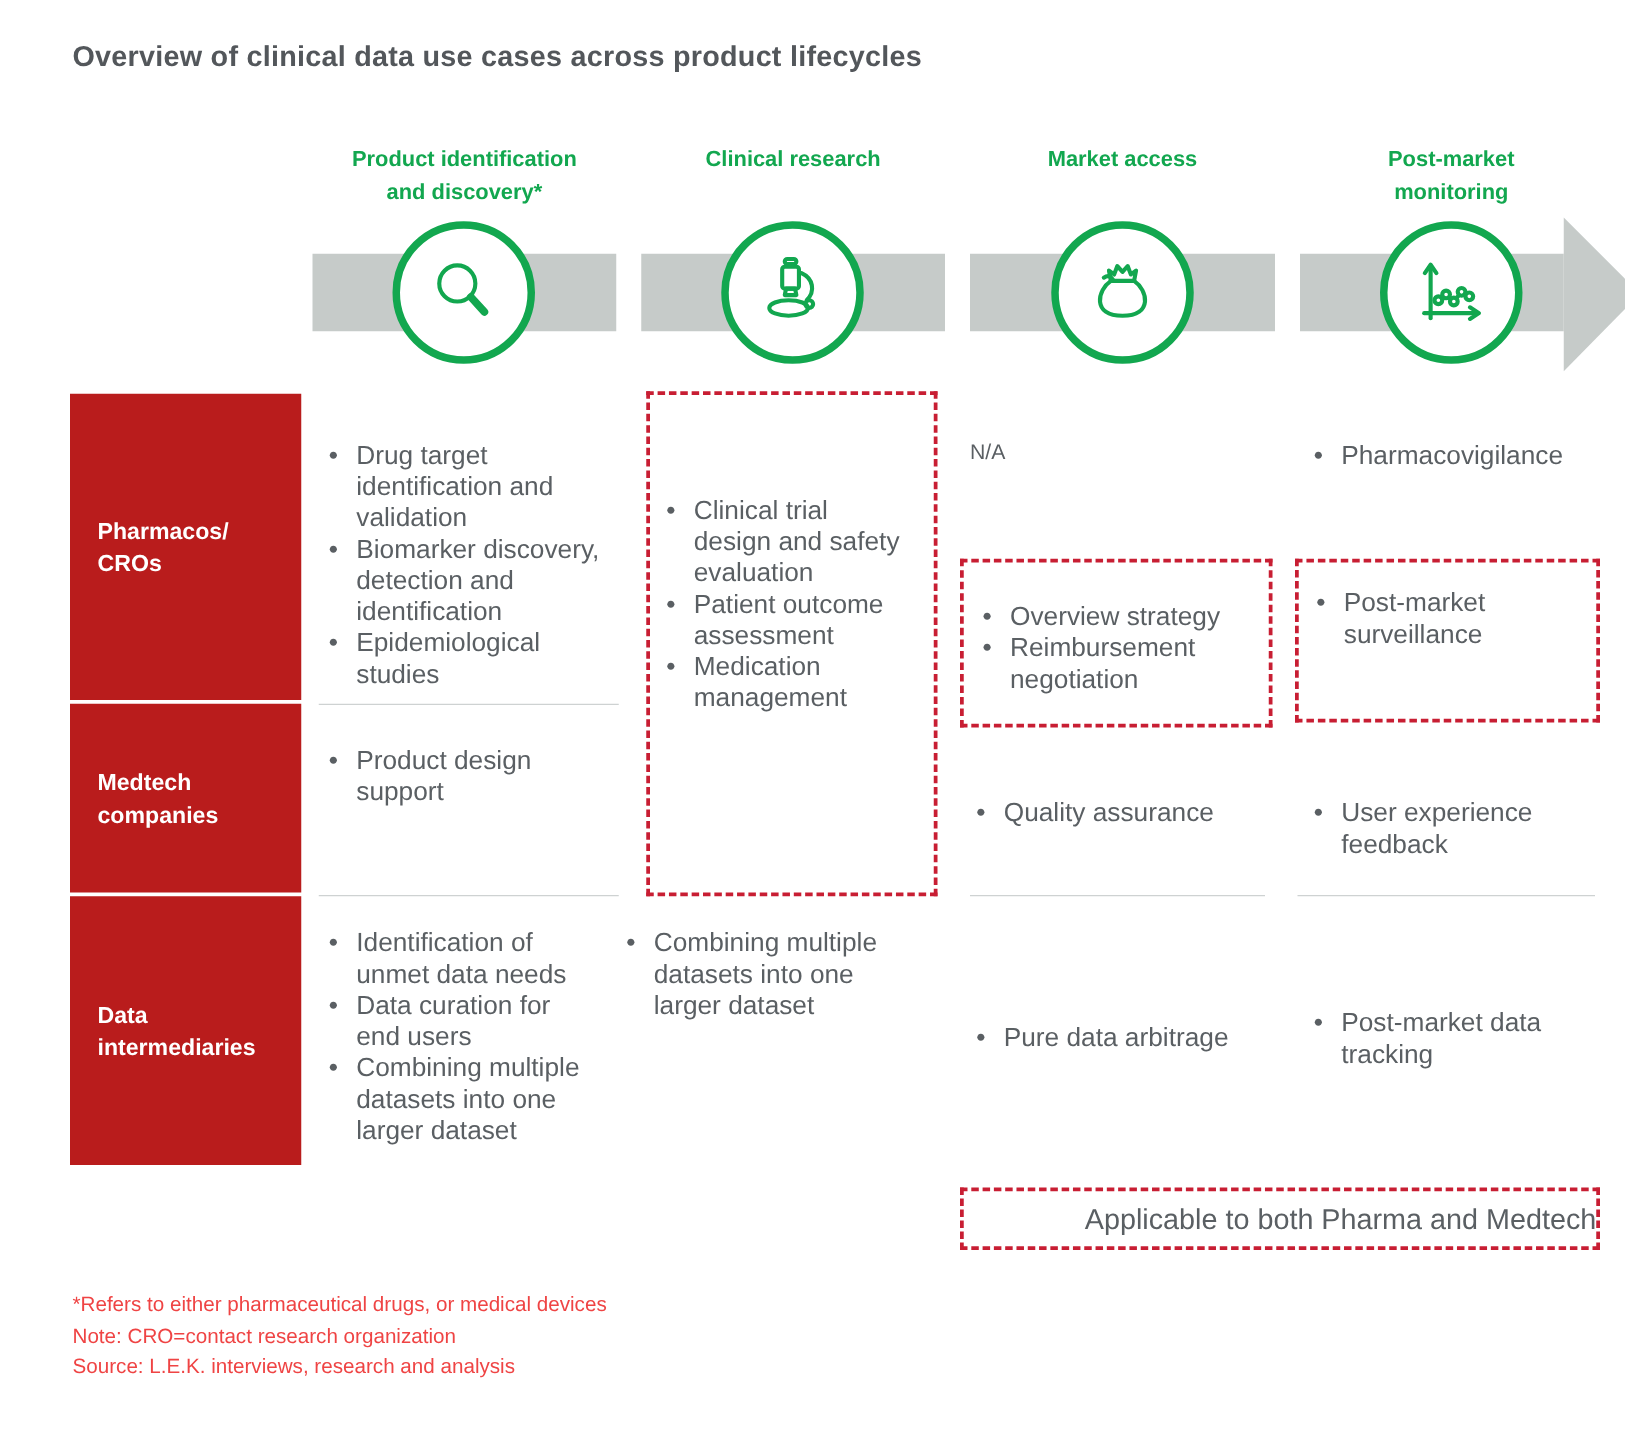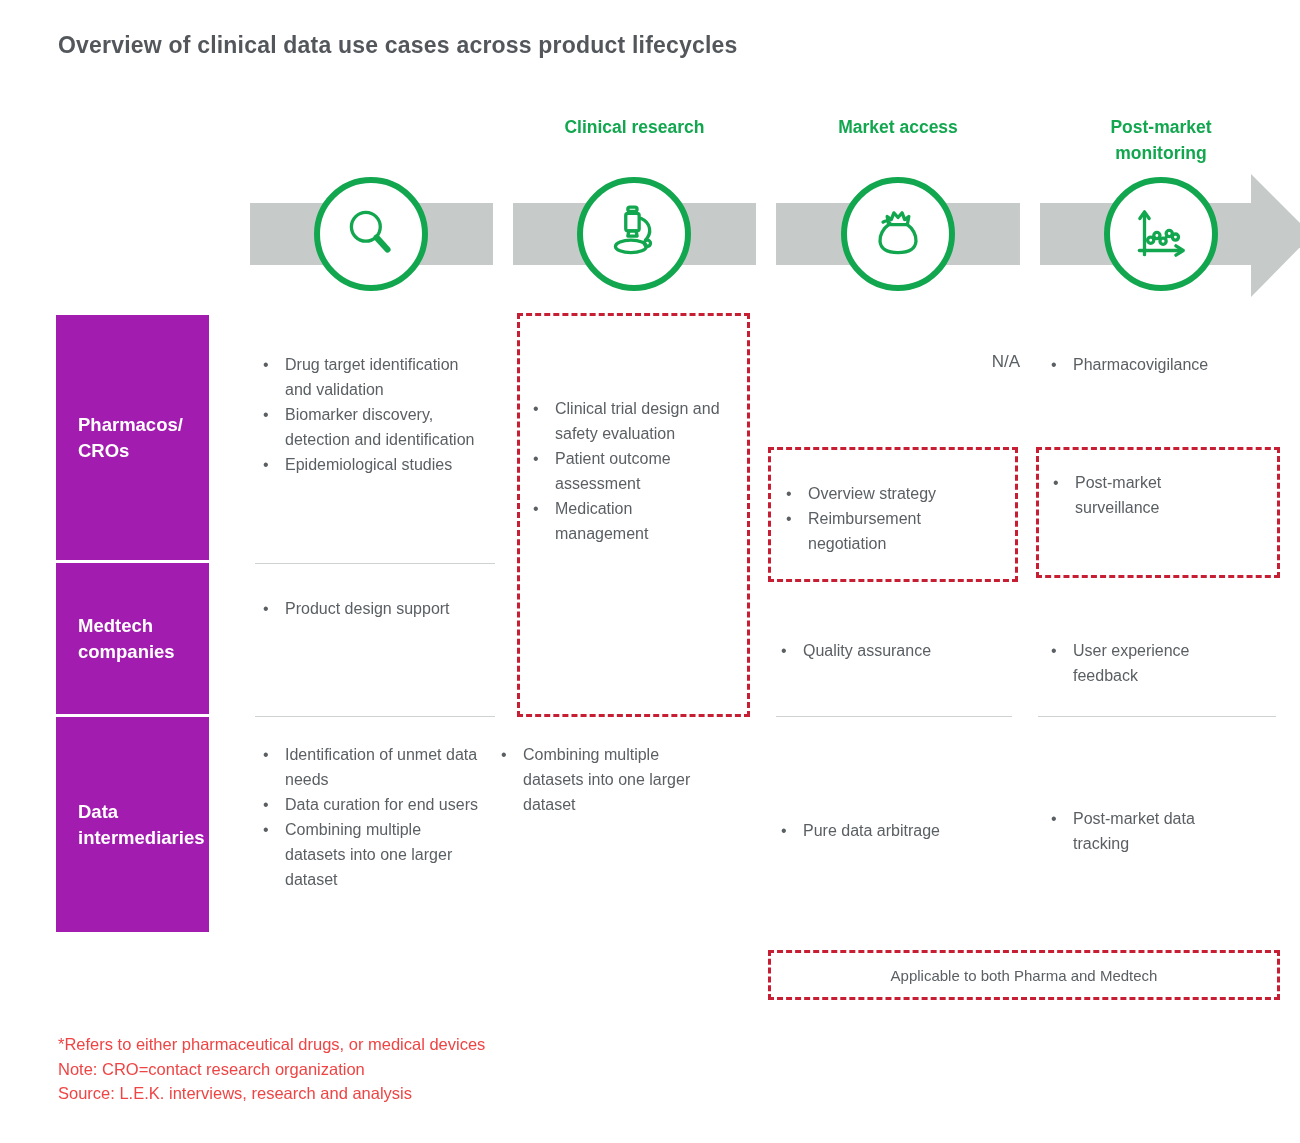--- a/index.html
+++ b/index.html
@@ -28,55 +28,57 @@
 
   .icon-circle {
     position:absolute; top:177px; width:114px; height:114px; box-sizing:border-box;
     background:#ffffff; border:6px solid #12a74f; border-radius:50%;
     display:flex; align-items:center; justify-content:center;
   }
   .icon-circle svg { width:66px; height:66px; }
   .stroke { stroke:#12a74f; fill:none; stroke-width:3.2; stroke-linecap:round; stroke-linejoin:round; }
 
   .row-label {
-    position:absolute; left:38px; width:153px; background:#a21caf;
+    position:absolute; left:38px; width:185px; background:#b91c1c;
     display:flex; align-items:center;
   }
   .row-label span {
     display:block; padding-left:22px; color:#ffffff; font-size:18.5px;
     font-weight:bold; line-height:26px; white-space:pre-line;
   }
 
   ul.bullets { position:absolute; list-style:none; margin:0; padding:0;
-    font-size:16px; line-height:25px; color:#5a5f63; }
+    font-size:21px; line-height:25px; color:#5a5f63; }
   ul.bullets li { position:relative; padding-left:27px; }
   ul.bullets li::before { content:"\2022"; position:absolute; left:5px; top:0; color:#5a5f63; }
 
   .divider { position:absolute; height:1px; background:#ced2d2; }
 
   .red-box { position:absolute; border:3px dashed #c81e33; box-sizing:border-box; }
 
-  .na-cell { position:absolute; font-size:17px; color:#5a5f63; text-align:right; }
+  .na-cell { position:absolute; font-size:17px; color:#5a5f63; text-align:left; }
 
   .legend-box {
     position:absolute; left:750px; top:950px; width:512px; height:50px;
     border:3px dashed #c81e33; box-sizing:border-box;
-    display:flex; align-items:center; justify-content:center;
-    font-size:15px; color:#5a5f63;
+    display:flex; align-items:center; justify-content:flex-end;
+    font-size:23px; color:#5a5f63;
   }
 
   .footnotes { position:absolute; left:40px; top:1032px; font-size:16.5px; line-height:24.5px; color:#ef4444; }
 </style>
 </head>
 <body>
 
 <div class="canvas">
 
   <h1 class="title">Overview of clinical data use cases across product lifecycles</h1>
 
+  <div class="col-header" style="left:232px;width:243px">Product identification
+and discovery*</div>
   <div class="col-header" style="left:495px;width:243px">Clinical research</div>
   <div class="col-header" style="left:758px;width:244px">Market access</div>
   <div class="col-header" style="left:1021px;width:244px">Post-market
 monitoring</div>
 
   <div class="band-seg" style="left:232px;width:243px"></div>
   <div class="band-seg" style="left:495px;width:243px"></div>
   <div class="band-seg" style="left:758px;width:244px"></div>
   <div class="band-seg" style="left:1022px;width:211px"></div>
   <div class="arrow-head"></div>

